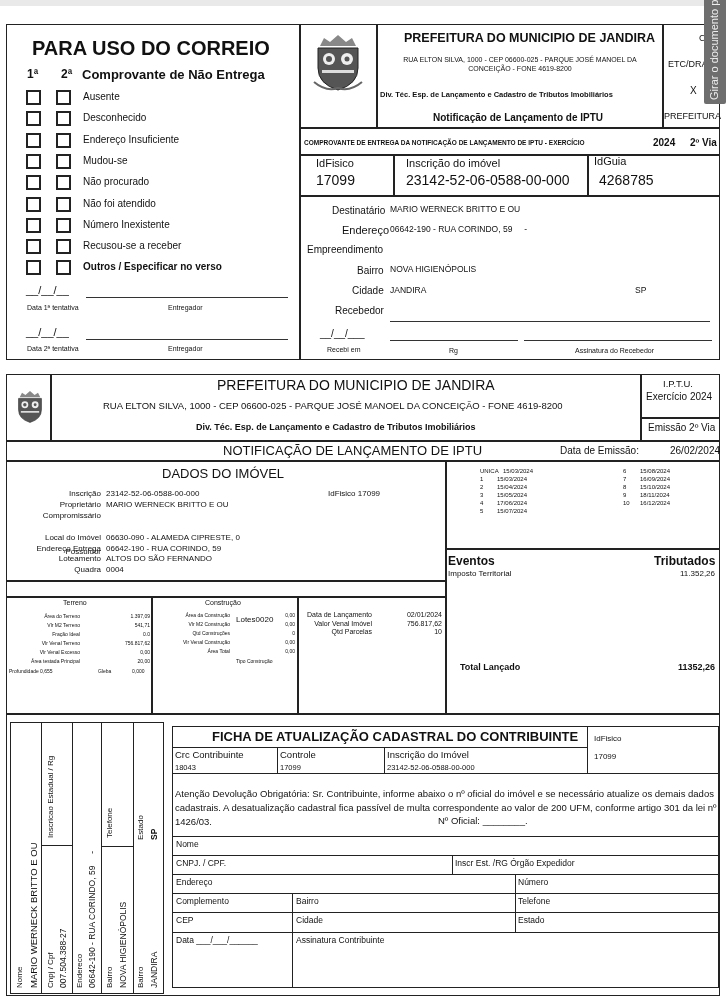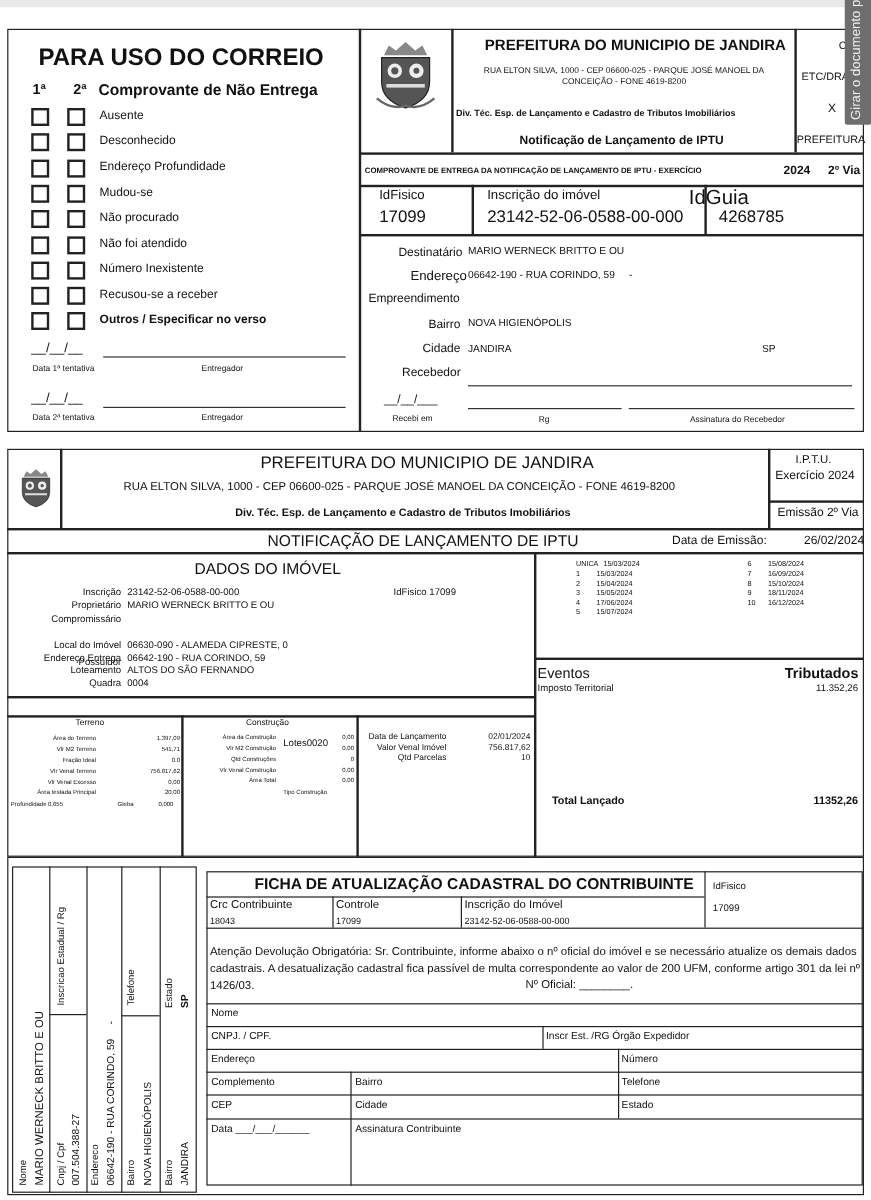--- a/index.html
+++ b/index.html
@@ -34,21 +34,21 @@
 
 <div id="reasons">
     <div class="cb" style="left: 26px; top: 90px;"></div>
     <div class="cb" style="left: 56px; top: 90px;"></div>
     <div class="t" style="left: 83px; top: 91px; font-size: 10px;">Ausente</div>
     <div class="cb" style="left: 26px; top: 111.3px;"></div>
     <div class="cb" style="left: 56px; top: 111.3px;"></div>
     <div class="t" style="left: 83px; top: 112.3px; font-size: 10px;">Desconhecido</div>
     <div class="cb" style="left: 26px; top: 132.6px;"></div>
     <div class="cb" style="left: 56px; top: 132.6px;"></div>
-    <div class="t" style="left: 83px; top: 133.6px; font-size: 10px;">Endereço Profundidade</div>
+    <div class="t" style="left: 83px; top: 133.6px; font-size: 10px;">Endereço Insuficiente</div>
     <div class="cb" style="left: 26px; top: 153.9px;"></div>
     <div class="cb" style="left: 56px; top: 153.9px;"></div>
     <div class="t" style="left: 83px; top: 154.9px; font-size: 10px;">Mudou-se</div>
     <div class="cb" style="left: 26px; top: 175.2px;"></div>
     <div class="cb" style="left: 56px; top: 175.2px;"></div>
     <div class="t" style="left: 83px; top: 176.2px; font-size: 10px;">Não procurado</div>
     <div class="cb" style="left: 26px; top: 196.5px;"></div>
     <div class="cb" style="left: 56px; top: 196.5px;"></div>
     <div class="t" style="left: 83px; top: 197.5px; font-size: 10px;">Não foi atendido</div>
     <div class="cb" style="left: 26px; top: 217.8px;"></div>
@@ -99,21 +99,21 @@
 <div class="t" style="left:653px;top:137px;font-size:10px;font-weight:bold;">2024</div>
 <div class="t" style="left:690px;top:137px;font-size:10px;font-weight:bold;">2º Via</div>
 <div class="line" style="left:300px;top:154px;width:420px;height:1.5px;"></div>
 <div class="line" style="left:393px;top:154px;width:1.5px;height:41px;"></div>
 <div class="line" style="left:587px;top:154px;width:1.5px;height:41px;"></div>
 <div class="line" style="left:300px;top:195px;width:420px;height:1.5px;"></div>
 <div class="t" style="left:316px;top:157px;font-size:11px;">IdFisico</div>
 <div class="t" style="left:316px;top:172px;font-size:14px;">17099</div>
 <div class="t" style="left:406px;top:157px;font-size:11px;">Inscrição do imóvel</div>
 <div class="t" style="left:406px;top:172px;font-size:14px;">23142-52-06-0588-00-000</div>
-<div class="t" style="left:574px;top:155px;font-size:17px;">IdGuia</div>
+<div class="t" style="left:594px;top:155px;font-size:11px;">IdGuia</div>
 <div class="t" style="left:599px;top:172px;font-size:14px;">4268785</div>
 
 <div class="t" style="left:332px;top:205px;font-size:10px;">Destinatário</div>
 <div class="t" style="left:390px;top:204px;font-size:8.5px;">MARIO WERNECK BRITTO E OU</div>
 <div class="t" style="left:342px;top:224px;font-size:11px;">Endereço</div>
 <div class="t" style="left:390px;top:224px;font-size:8.5px;white-space:pre;">06642-190 - RUA CORINDO, 59     -</div>
 <div class="t" style="left:307px;top:244px;font-size:10px;">Empreendimento</div>
 <div class="t" style="left:357px;top:265px;font-size:10px;">Bairro</div>
 <div class="t" style="left:390px;top:264px;font-size:8.5px;">NOVA HIGIENÓPOLIS</div>
 <div class="t" style="left:352px;top:285px;font-size:10px;">Cidade</div>
@@ -202,21 +202,21 @@
     <div class="t" style="left: 623px; top: 475.9px; font-size: 6px;">7</div>
     <div class="t" style="left: 640px; top: 475.9px; font-size: 6px;">16/09/2024</div>
     <div class="t" style="left: 623px; top: 483.8px; font-size: 6px;">8</div>
     <div class="t" style="left: 640px; top: 483.8px; font-size: 6px;">15/10/2024</div>
     <div class="t" style="left: 623px; top: 491.7px; font-size: 6px;">9</div>
     <div class="t" style="left: 640px; top: 491.7px; font-size: 6px;">18/11/2024</div>
     <div class="t" style="left: 623px; top: 499.6px; font-size: 6px;">10</div>
     <div class="t" style="left: 640px; top: 499.6px; font-size: 6px;">16/12/2024</div>
   </div>
 
-<div class="t" style="left:448px;top:554px;font-size:12px;font-weight:normal;">Eventos</div>
+<div class="t" style="left:448px;top:554px;font-size:12px;font-weight:bold;">Eventos</div>
 <div class="t" style="left:654px;top:554px;font-size:12px;font-weight:bold;">Tributados</div>
 <div class="t" style="left:448px;top:569px;font-size:8px;">Imposto Territorial</div>
 <div class="t" style="left:680px;top:569px;font-size:8px;">11.352,26</div>
 <div class="t" style="left:460px;top:662px;font-size:9px;font-weight:bold;">Total Lançado</div>
 <div class="t" style="left:678px;top:662px;font-size:9px;font-weight:bold;">11352,26</div>
 
 <div class="t" style="left:63px;top:599px;font-size:7px;">Terreno</div>
 <div id="terreno-rows">
     <div class="t" style="right: 646px; top: 613px; font-size: 5px;">Área do Terreno</div>
     <div class="t" style="right: 576px; top: 613px; font-size: 5px;">1.397,09</div>

